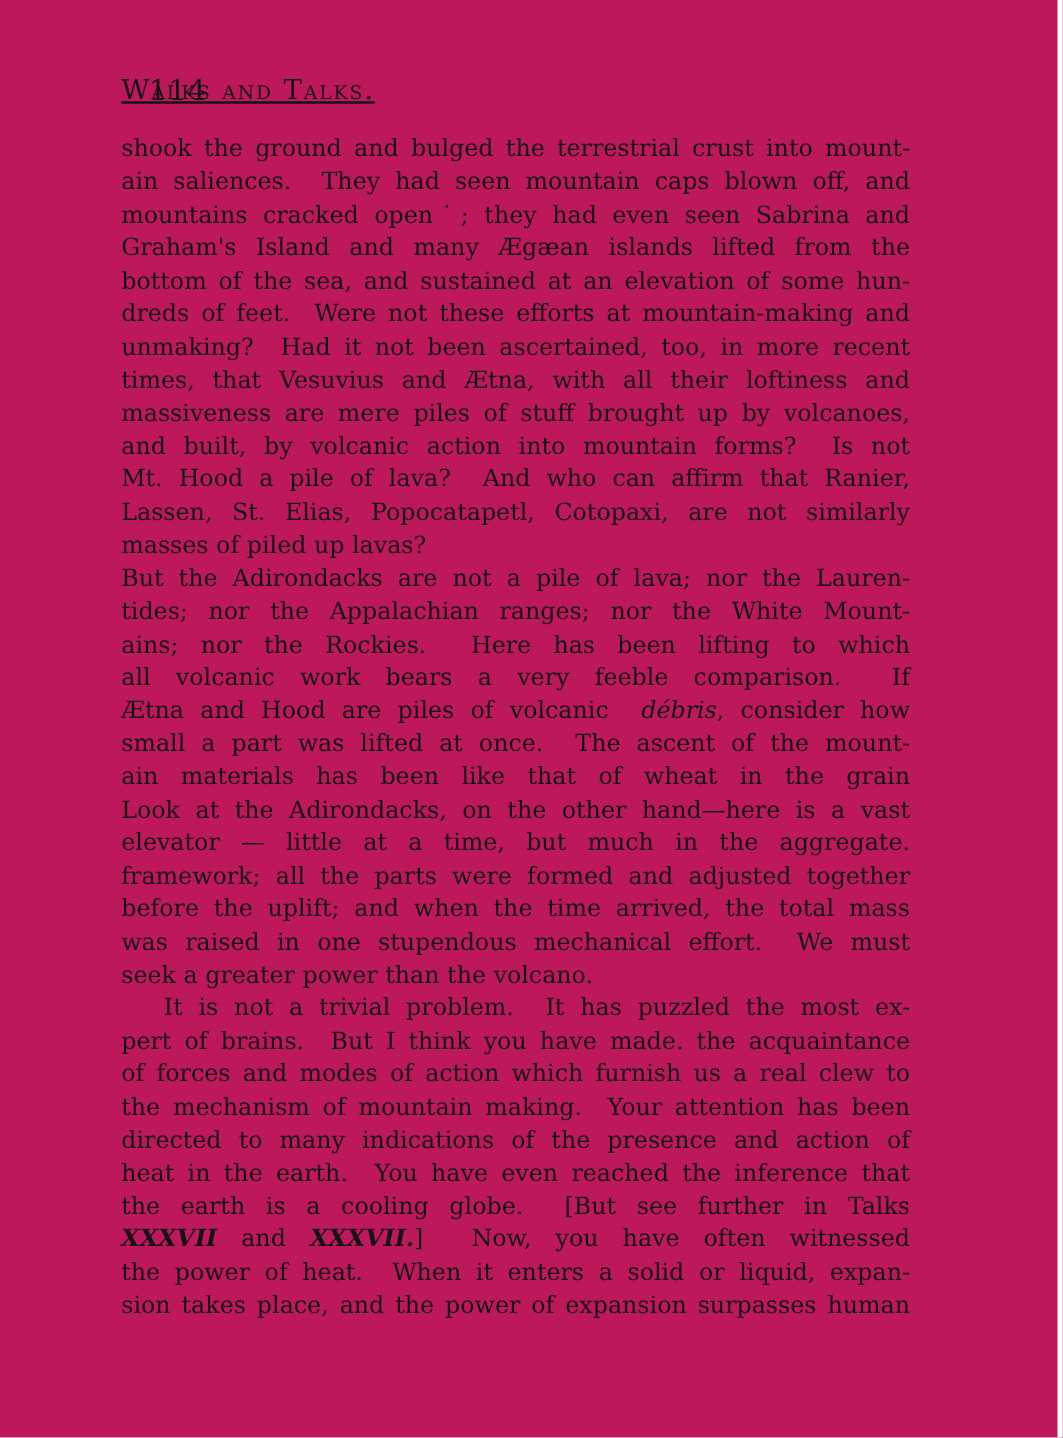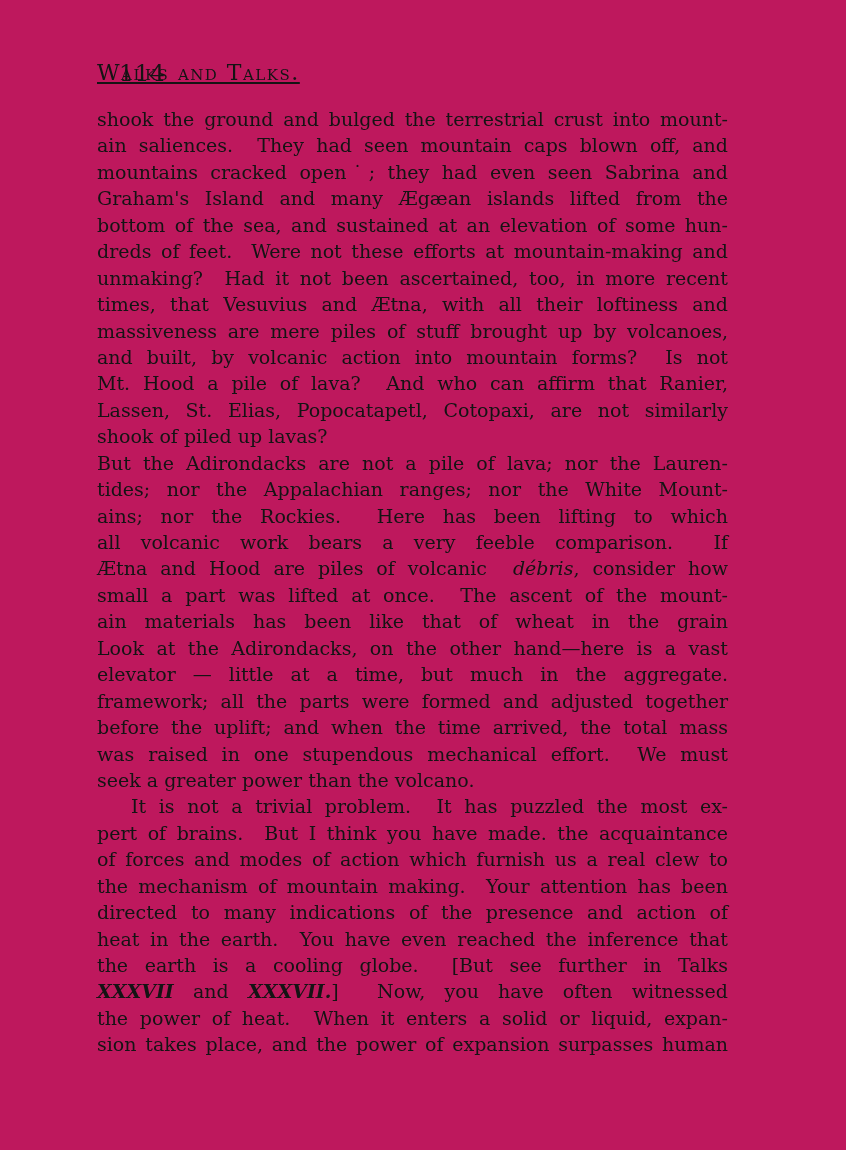--- a/index.html
+++ b/index.html
@@ -70,21 +70,21 @@
       <div class="line"><span class="">mountains cracked open˙; they had even seen Sabrina and</span></div>
       <div class="line"><span class="">Graham's Island and many Ægæan islands lifted from the</span></div>
       <div class="line"><span class="">bottom of the sea, and sustained at an elevation of some hun-</span></div>
       <div class="line"><span class="">dreds of feet.&nbsp; Were not these efforts at mountain-making and</span></div>
       <div class="line"><span class="">unmaking?&nbsp; Had it not been ascertained, too, in more recent</span></div>
       <div class="line"><span class="">times, that Vesuvius and Ætna, with all their loftiness and</span></div>
       <div class="line"><span class="">massiveness are mere piles of stuff brought up by volcanoes,</span></div>
       <div class="line"><span class="">and built, by volcanic action into mountain forms?&nbsp; Is not</span></div>
       <div class="line"><span class="">Mt. Hood a pile of lava?&nbsp; And who can affirm that Ranier,</span></div>
       <div class="line"><span class="">Lassen, St. Elias, Popocatapetl, Cotopaxi, are not similarly</span></div>
-      <div class="line end"><span class="">shook of piled up lavas?</span></div>
+      <div class="line end"><span class="">masses of piled up lavas?</span></div>
       <div class="line"><span class="">But the Adirondacks are not a pile of lava; nor the Lauren-</span></div>
       <div class="line"><span class="">tides; nor the Appalachian ranges; nor the White Mount-</span></div>
       <div class="line"><span class="">ains; nor the Rockies.&nbsp; Here has been lifting to which</span></div>
       <div class="line"><span class="">all volcanic work bears a very feeble comparison.&nbsp; If</span></div>
       <div class="line"><span class="">Ætna and Hood are piles of volcanic </span><span class="it">débris</span><span class="">, consider how</span></div>
       <div class="line"><span class="">small a part was lifted at once.&nbsp; The ascent of the mount-</span></div>
       <div class="line"><span class="">ain materials has been like that of wheat in the grain</span></div>
       <div class="line"><span class="">Look at the Adirondacks, on the other hand—here is a vast</span></div>
       <div class="line"><span class="">elevator — little at a time, but much in the aggregate.</span></div>
       <div class="line"><span class="">framework; all the parts were formed and adjusted together</span></div>

